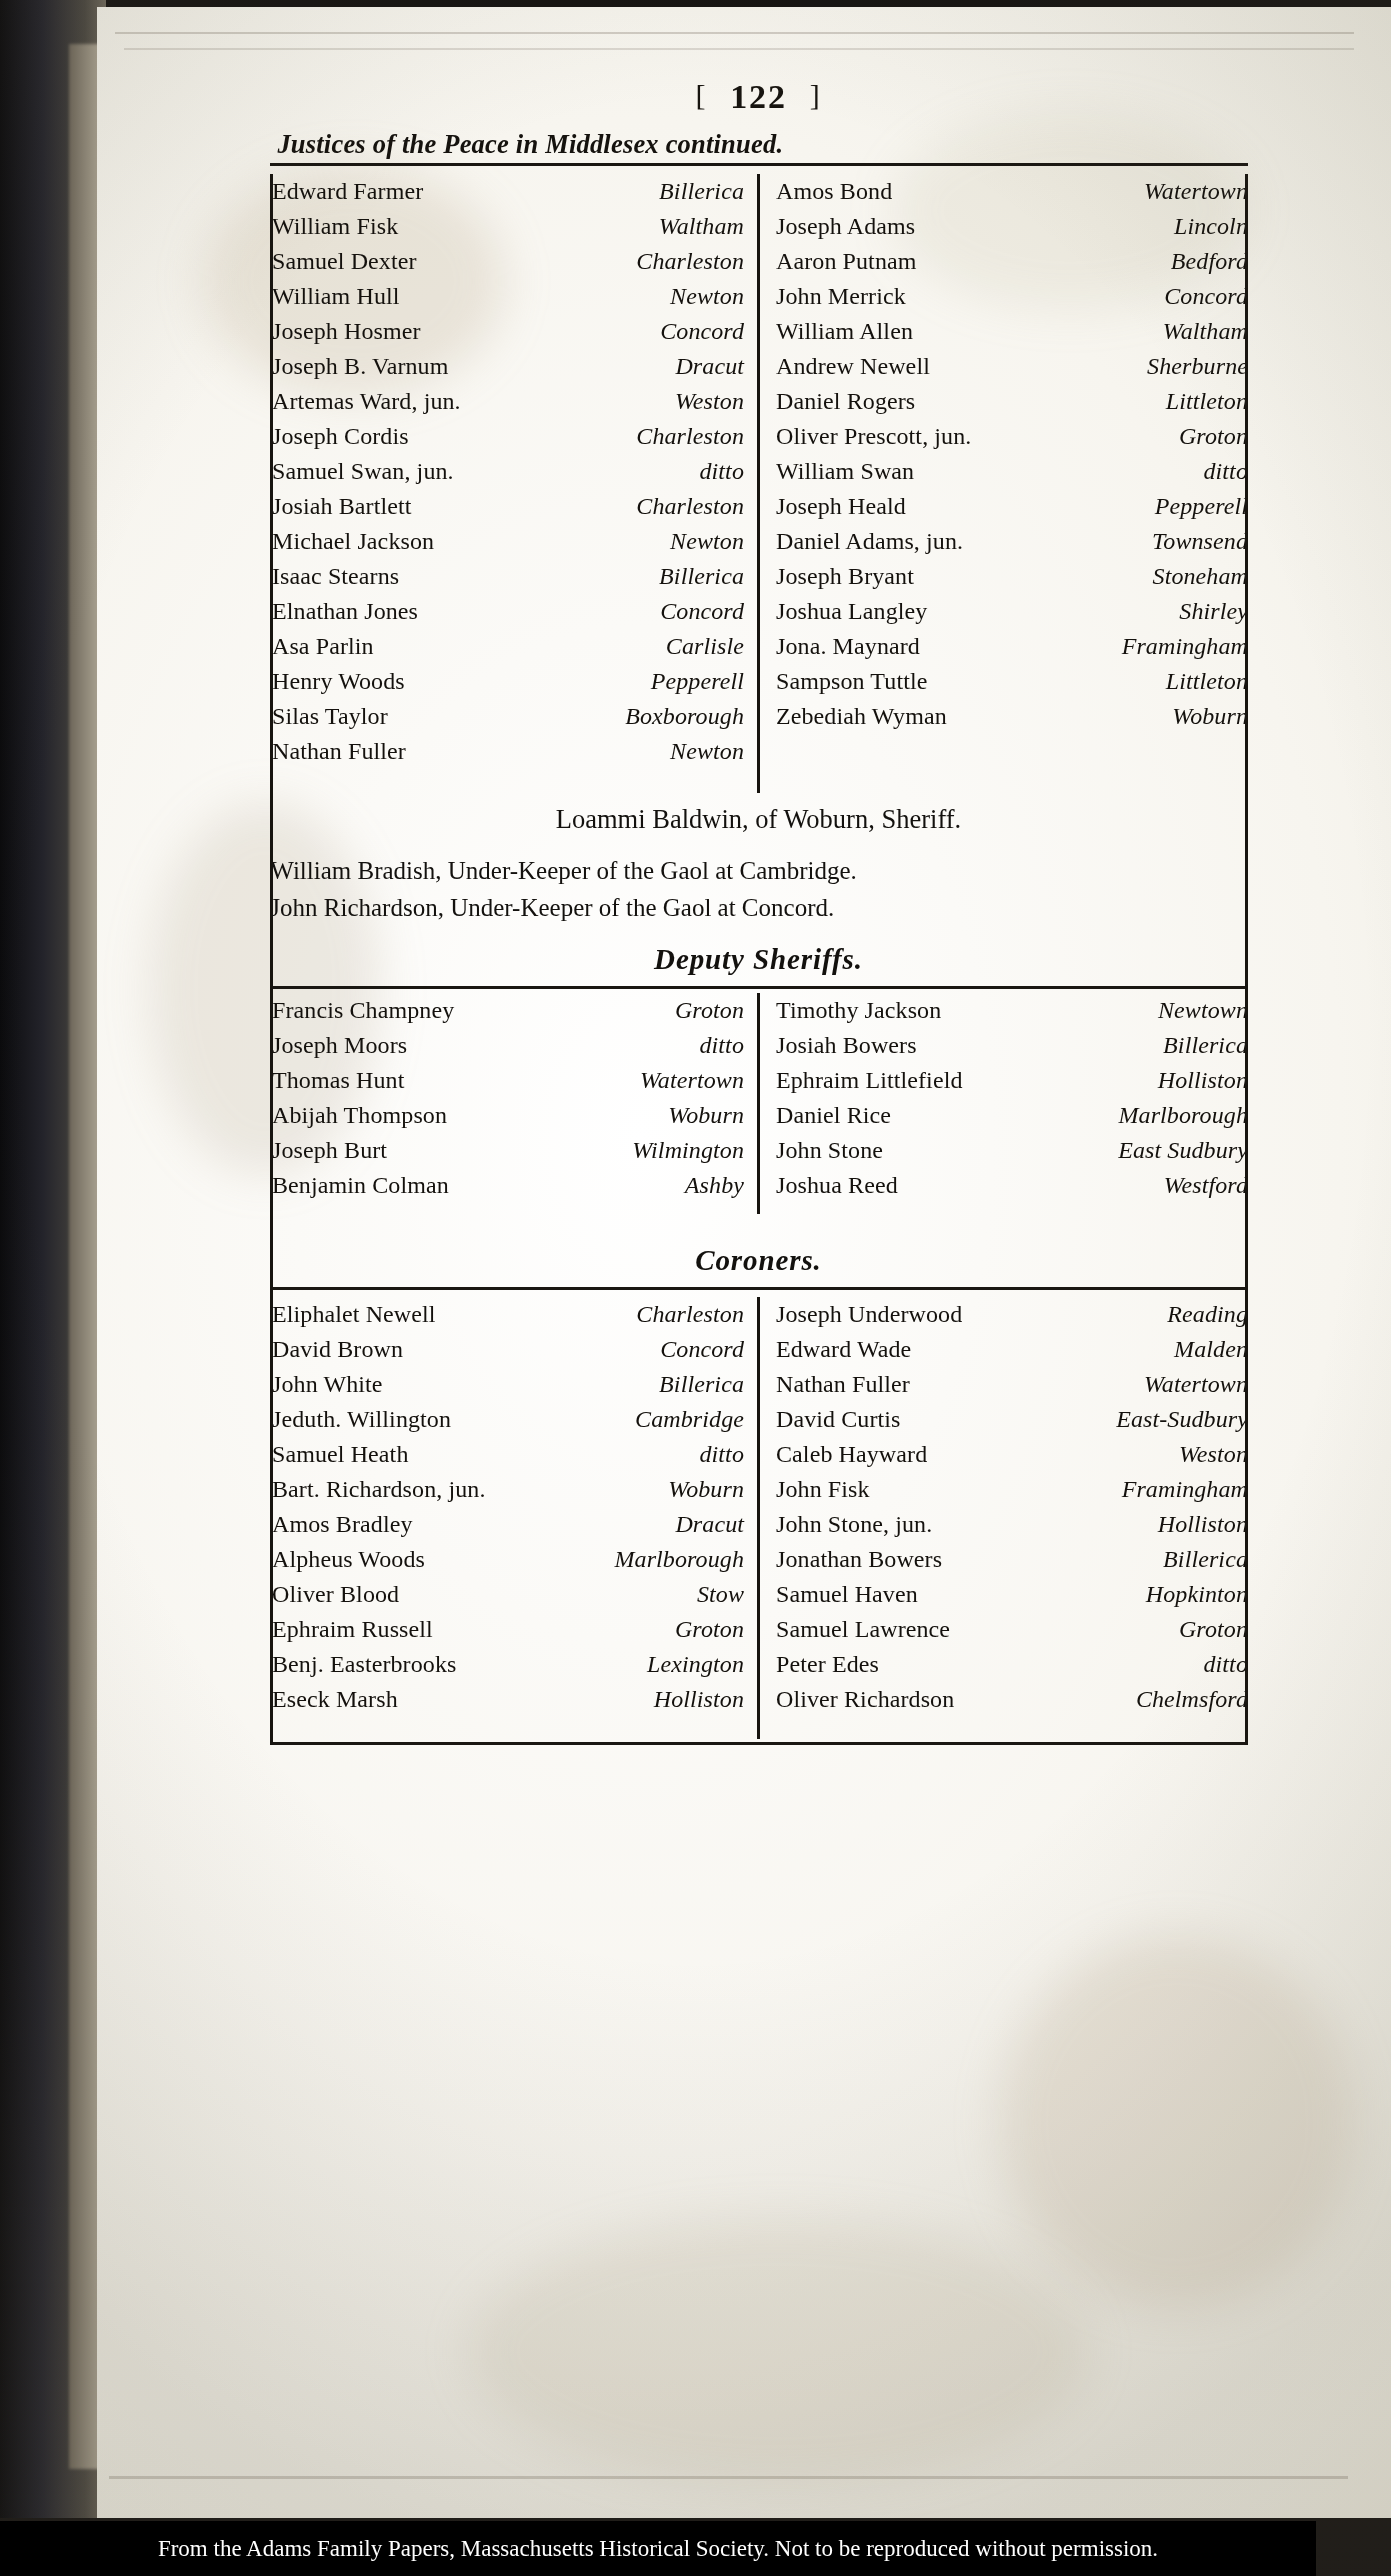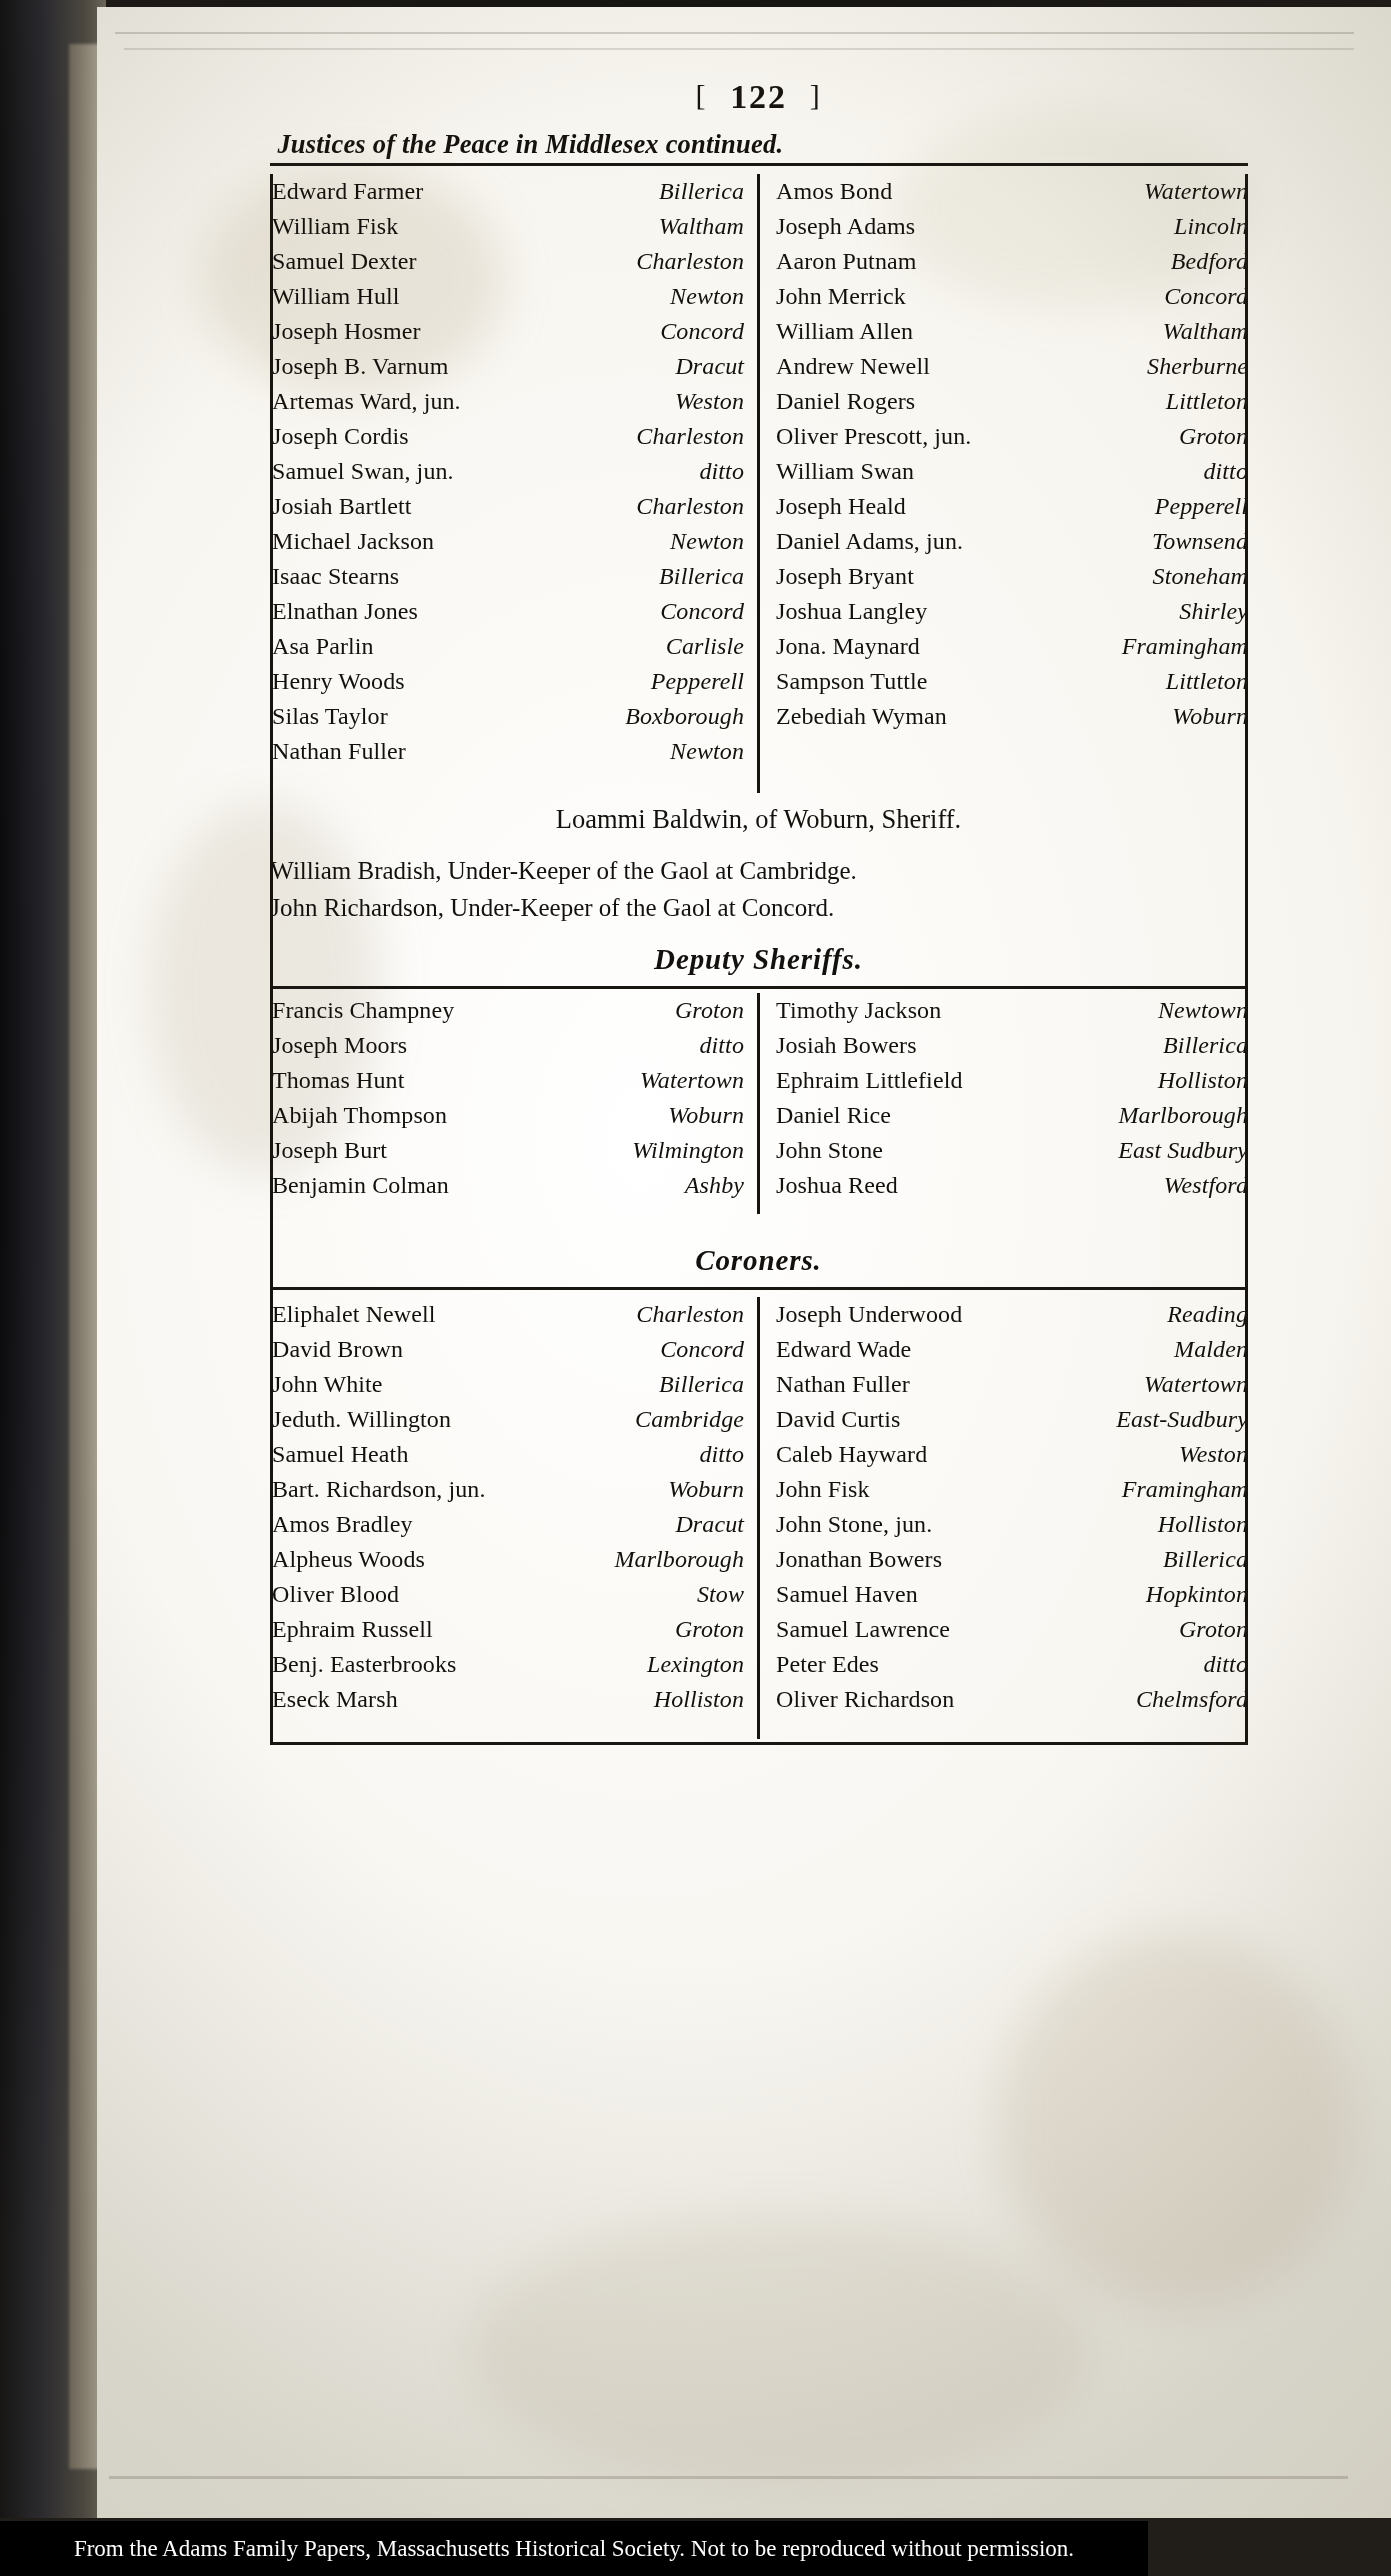--- a/index.html
+++ b/index.html
@@ -168,21 +168,21 @@
     font-weight: 600;
     font-size: 29px;
     letter-spacing: 0.9px;
   }
 
   
   #caption {
     position: absolute;
     left: 0;
     top: 2521px;
-    width: 1148px;
+    width: 1316px;
     height: 55px;
     background: #000;
     color: #fff;
     font-family: "Liberation Serif", serif;
     font-size: 23px;
     display: flex;
     align-items: center;
     justify-content: center;
     text-align: center;
   }

